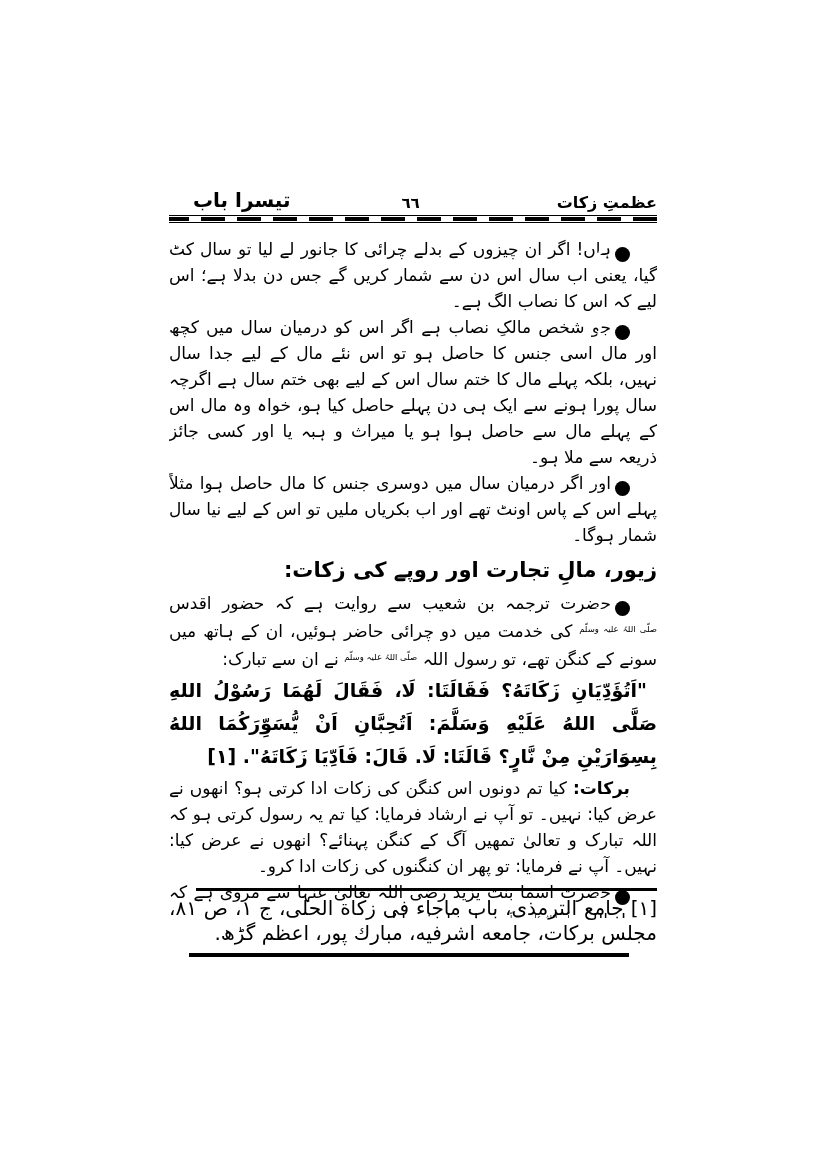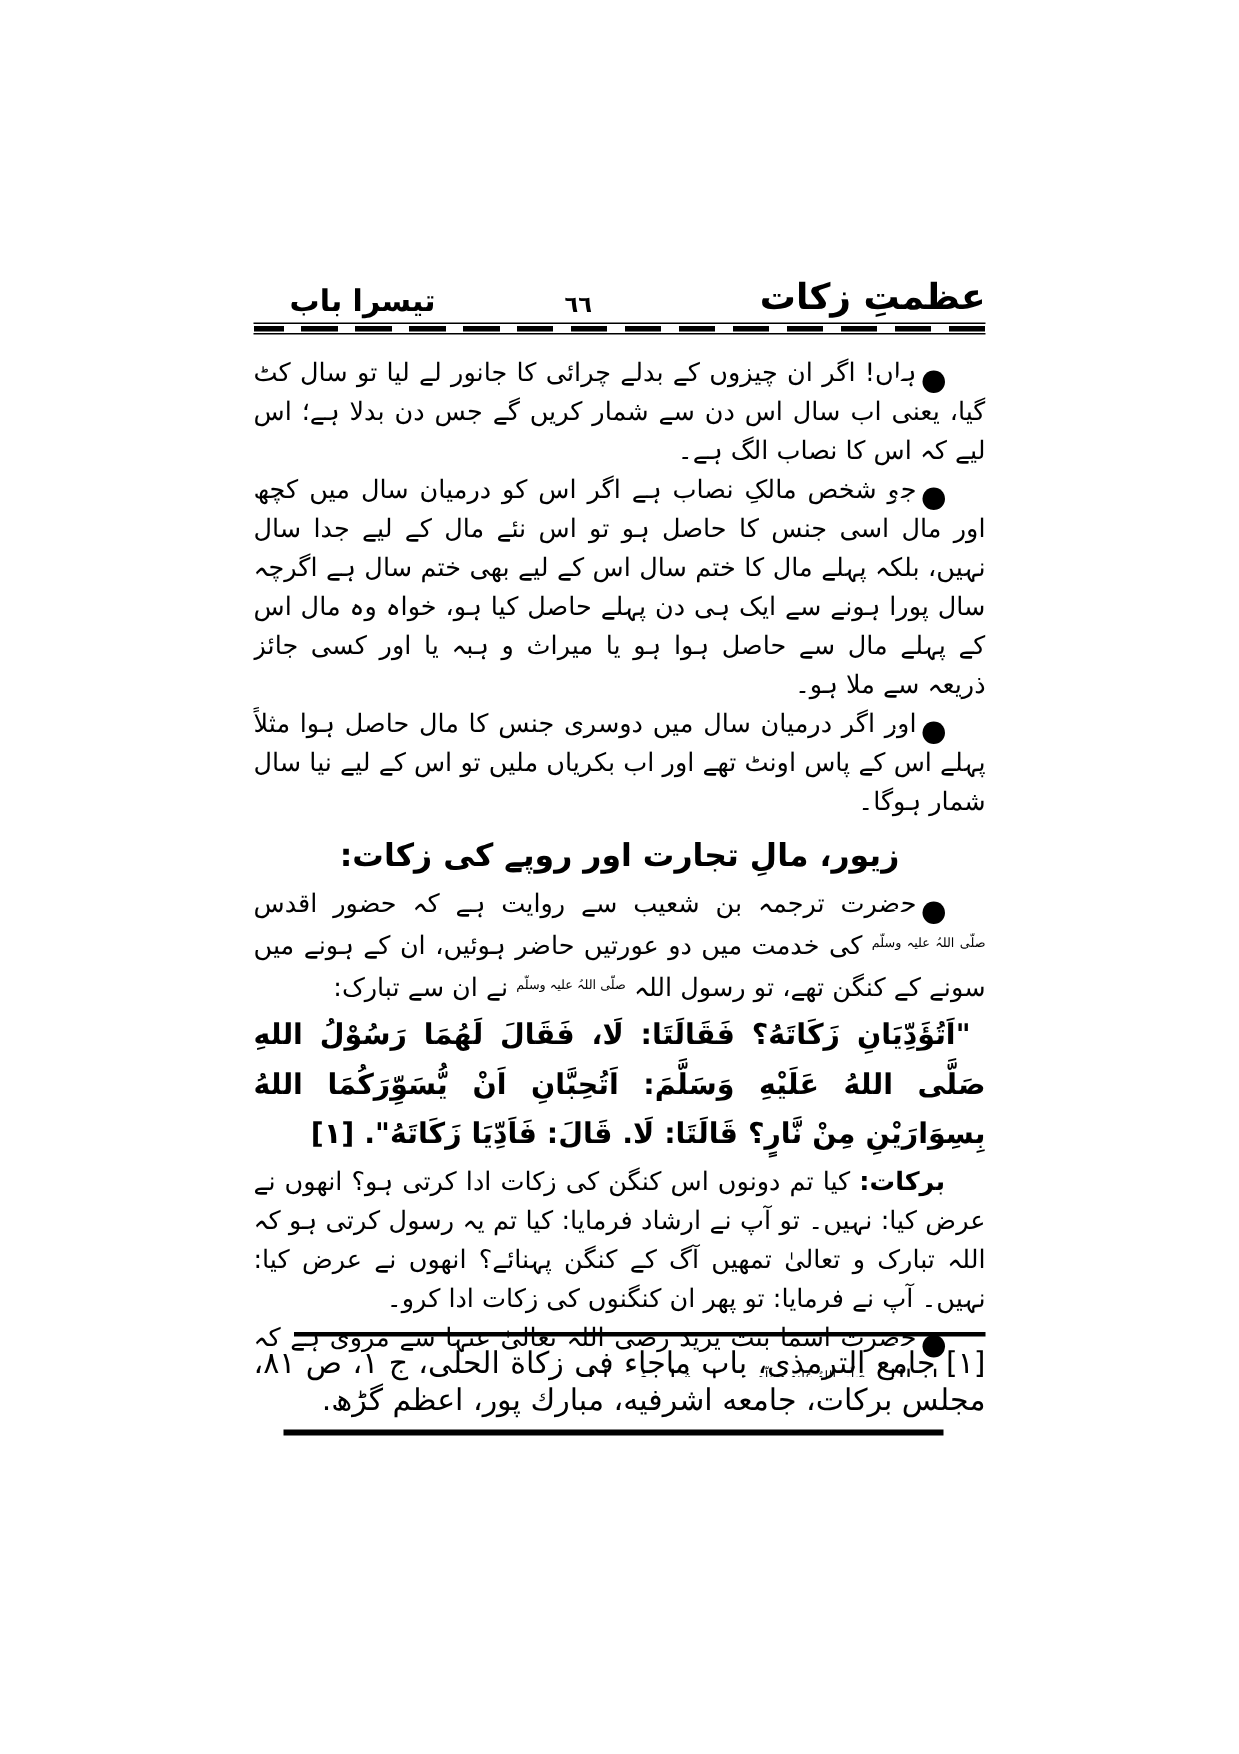--- a/index.html
+++ b/index.html
@@ -24,21 +24,21 @@
     width: 488px;
   }
   .head-row {
     display: flex;
     justify-content: space-between;
     align-items: flex-end;
     direction: rtl;
     font-weight: bold;
     height: 28px;
   }
-  .head-title-right { font-size: 24px; letter-spacing: -0.5px; margin-left: 26px; }
+  .head-title-right { font-size: 16px; letter-spacing: -0.5px; margin-left: 26px; }
   .head-page-num { font-size: 15px; padding-top: 6px; margin-top: 16px; }
   .head-title-left { font-size: 20px; margin-left: 24px; letter-spacing: -0.5px; text-align: center; }
 
   
   .head-rule {
     margin-top: 3px;
     height: 8px;
     border-top: 1.5px solid #000;
     border-bottom: 1.5px solid #000;
     background: repeating-linear-gradient(to left, #000 0 24px, #ffffff 24px 36px);
@@ -72,21 +72,21 @@
     margin-left: 4px;
   }
 
   .honorific {
     font-size: 8.5px;
     vertical-align: 5px;
     white-space: nowrap;
   }
 
   .section-heading {
-    text-align: center;
+    text-align: right;
     font-weight: bold;
     font-size: 21px;
     line-height: 30px;
     margin: 7px 0 5px 0;
   }
 
   .arabic {
     font-weight: bold;
     font-size: 19px;
     line-height: 33px;
@@ -145,21 +145,21 @@
     <div class="main-text">
 
       <p class="para"><span class="bullet">★</span><span>ہاں! اگر ان چیزوں کے بدلے چرائی کا جانور لے لیا تو سال کٹ گیا، یعنی اب سال اس دن سے شمار کریں گے جس دن بدلا ہے؛ اس لیے کہ اس کا نصاب الگ ہے۔</span></p>
 
       <p class="para"><span class="bullet">★</span><span>جو شخص مالکِ نصاب ہے اگر اس کو درمیان سال میں کچھ اور مال اسی جنس کا حاصل ہو تو اس نئے مال کے لیے جدا سال نہیں، بلکہ پہلے مال کا ختم سال اس کے لیے بھی ختم سال ہے اگرچہ سال پورا ہونے سے ایک ہی دن پہلے حاصل کیا ہو، خواہ وہ مال اس کے پہلے مال سے حاصل ہوا ہو یا میراث و ہبہ یا اور کسی جائز ذریعہ سے ملا ہو۔</span></p>
 
       <p class="para"><span class="bullet">★</span><span>اور اگر درمیان سال میں دوسری جنس کا مال حاصل ہوا مثلاً پہلے اس کے پاس اونٹ تھے اور اب بکریاں ملیں تو اس کے لیے نیا سال شمار ہوگا۔</span></p>
 
       <h2 class="section-heading">زیور، مالِ تجارت اور روپے کی زکات:</h2>
 
-      <p class="para"><span class="bullet">★</span><span>حضرت ترجمہ بن شعیب سے روایت ہے کہ حضور اقدس</span> <span class="honorific">صلّی اللہُ علیہ وسلّم</span> <span>کی خدمت میں دو عورتیں حاضر ہوئیں، ان کے ہونے میں سونے کے کنگن تھے، تو رسول اللہ</span> <span class="honorific">صلّی اللہُ علیہ وسلّم</span> <span>نے ان سے تبارک:</span></p>
+      <p class="para"><span class="bullet">★</span><span>حضرت ترجمہ بن شعیب سے روایت ہے کہ حضور اقدس</span> <span class="honorific">صلّی اللہُ علیہ وسلّم</span> <span>کی خدمت میں دو چرائی حاضر ہوئیں، ان کے ہاتھ میں سونے کے کنگن تھے، تو رسول اللہ</span> <span class="honorific">صلّی اللہُ علیہ وسلّم</span> <span>نے ان سے تبارک:</span></p>
 
       <p class="arabic">"اَتُؤَدِّيَانِ زَكَاتَهُ؟ فَقَالَتَا: لَا، فَقَالَ لَهُمَا رَسُوْلُ اللهِ صَلَّى اللهُ عَلَيْهِ وَسَلَّمَ: اَتُحِبَّانِ اَنْ يُّسَوِّرَكُمَا اللهُ بِسِوَارَيْنِ مِنْ نَّارٍ؟ قَالَتَا: لَا. قَالَ: فَاَدِّيَا زَكَاتَهُ". [١]</p>
 
       <p class="para"><span class="tarjuma-label">بركات:</span> <span>کیا تم دونوں اس کنگن کی زکات ادا کرتی ہو؟ انھوں نے عرض کیا: نہیں۔ تو آپ نے ارشاد فرمایا: کیا تم یہ رسول کرتی ہو کہ اللہ تبارک و تعالیٰ تمھیں آگ کے کنگن پہنائے؟ انھوں نے عرض کیا: نہیں۔ آپ نے فرمایا: تو پھر ان کنگنوں کی زکات ادا کرو۔</span></p>
 
       <p class="para"><span class="bullet">★</span><span>حضرت اسما بنت یزید رضی اللہ تعالیٰ عنہا سے مروی ہے کہ رسول اللہ</span> <span class="honorific">صلّی اللہُ علیہ وسلّم</span> <span>نے ارشاد فرمایا:</span></p>
 
     </div>
   </div>
 

